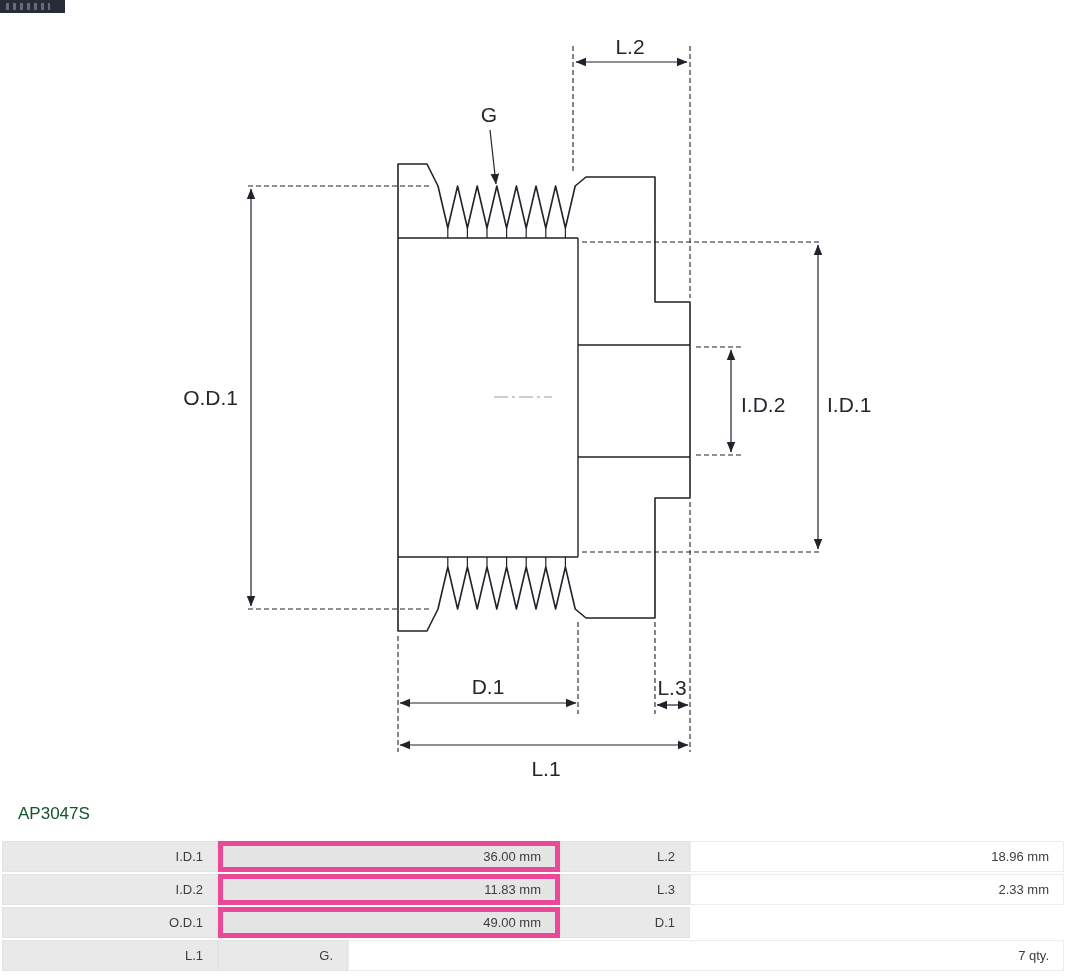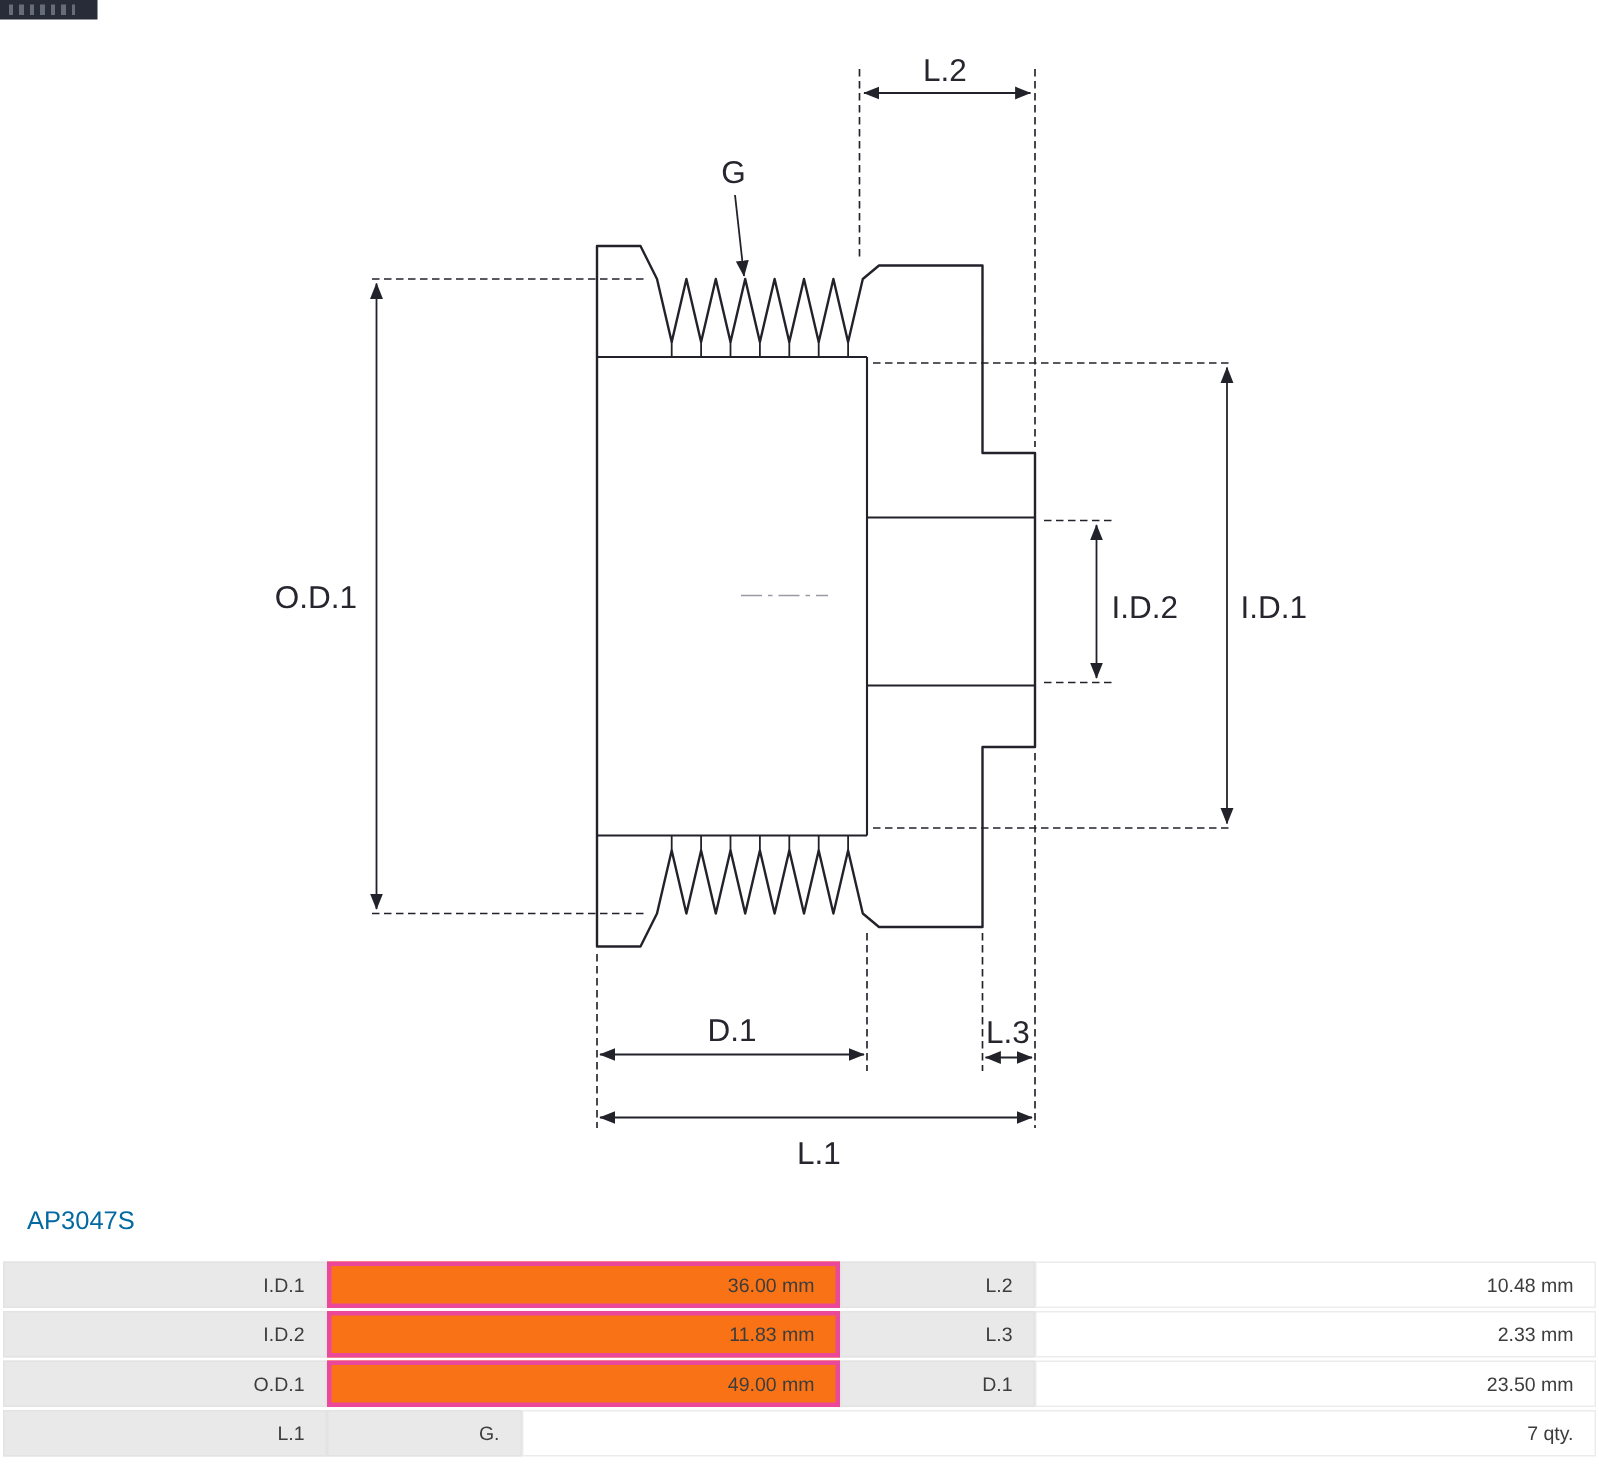--- a/index.html
+++ b/index.html
@@ -28,39 +28,39 @@
   svg.drawing { position: absolute; left: 0; top: 0; }
   svg.drawing text {
     font-family: "Liberation Sans", sans-serif;
     font-size: 21px;
     fill: #26262e;
   }
   .part-number {
     position: absolute;
     left: 18px; top: 804px;
     font-size: 17px;
-    color: #0369a1;
+    color: #14532d;
   }
   .spec-table {
     position: absolute;
     left: 2px; top: 841px;
     width: 1062px;
   }
   .spec-row { display: flex; height: 31px; margin-bottom: 2px; }
   .cell {
     display: flex;
     align-items: center;
     justify-content: flex-end;
     padding-right: 14px;
     box-sizing: border-box;
     font-size: 13px;
     color: #3d3d3d;
   }
   .lab1 { width: 216px; background: #e9e9e9; border: 1px solid #e3e3e3; }
-  .val1 { width: 342px; background: #f97316; border: 3px solid #ec4899; }
+  .val1 { width: 342px; background: #e5e5e5; border: 5px solid #ec4899; }
   .lab2 { width: 130px; background: #e9e9e9; border: 1px solid #e3e3e3; }
   .val2 { flex: 1; background: #ffffff; border: 1px solid #ececec; }
 </style>
 </head>
 <body>
 
 <div class="page">
 
   <div class="logo-strip"></div>
 
@@ -102,35 +102,34 @@
   </svg>
 
   <div class="part-number">AP3047S</div>
 
   <div class="spec-table">
 
     <div class="spec-row">
       <div class="cell lab1">I.D.1</div>
       <div class="cell val1">36.00 mm</div>
       <div class="cell lab2">L.2</div>
-      <div class="cell val2">10.48 mm</div>
+      <div class="cell val2">18.96 mm</div>
     </div>
 
     <div class="spec-row">
       <div class="cell lab1">I.D.2</div>
       <div class="cell val1">11.83 mm</div>
       <div class="cell lab2">L.3</div>
       <div class="cell val2">2.33 mm</div>
     </div>
 
     <div class="spec-row">
       <div class="cell lab1">O.D.1</div>
       <div class="cell val1">49.00 mm</div>
       <div class="cell lab2">D.1</div>
-      <div class="cell val2">23.50 mm</div>
     </div>
 
     <div class="spec-row">
       <div class="cell lab1">L.1</div>
       <div class="cell lab2">G.</div>
       <div class="cell val2">7 qty.</div>
     </div>
 
   </div>
 

